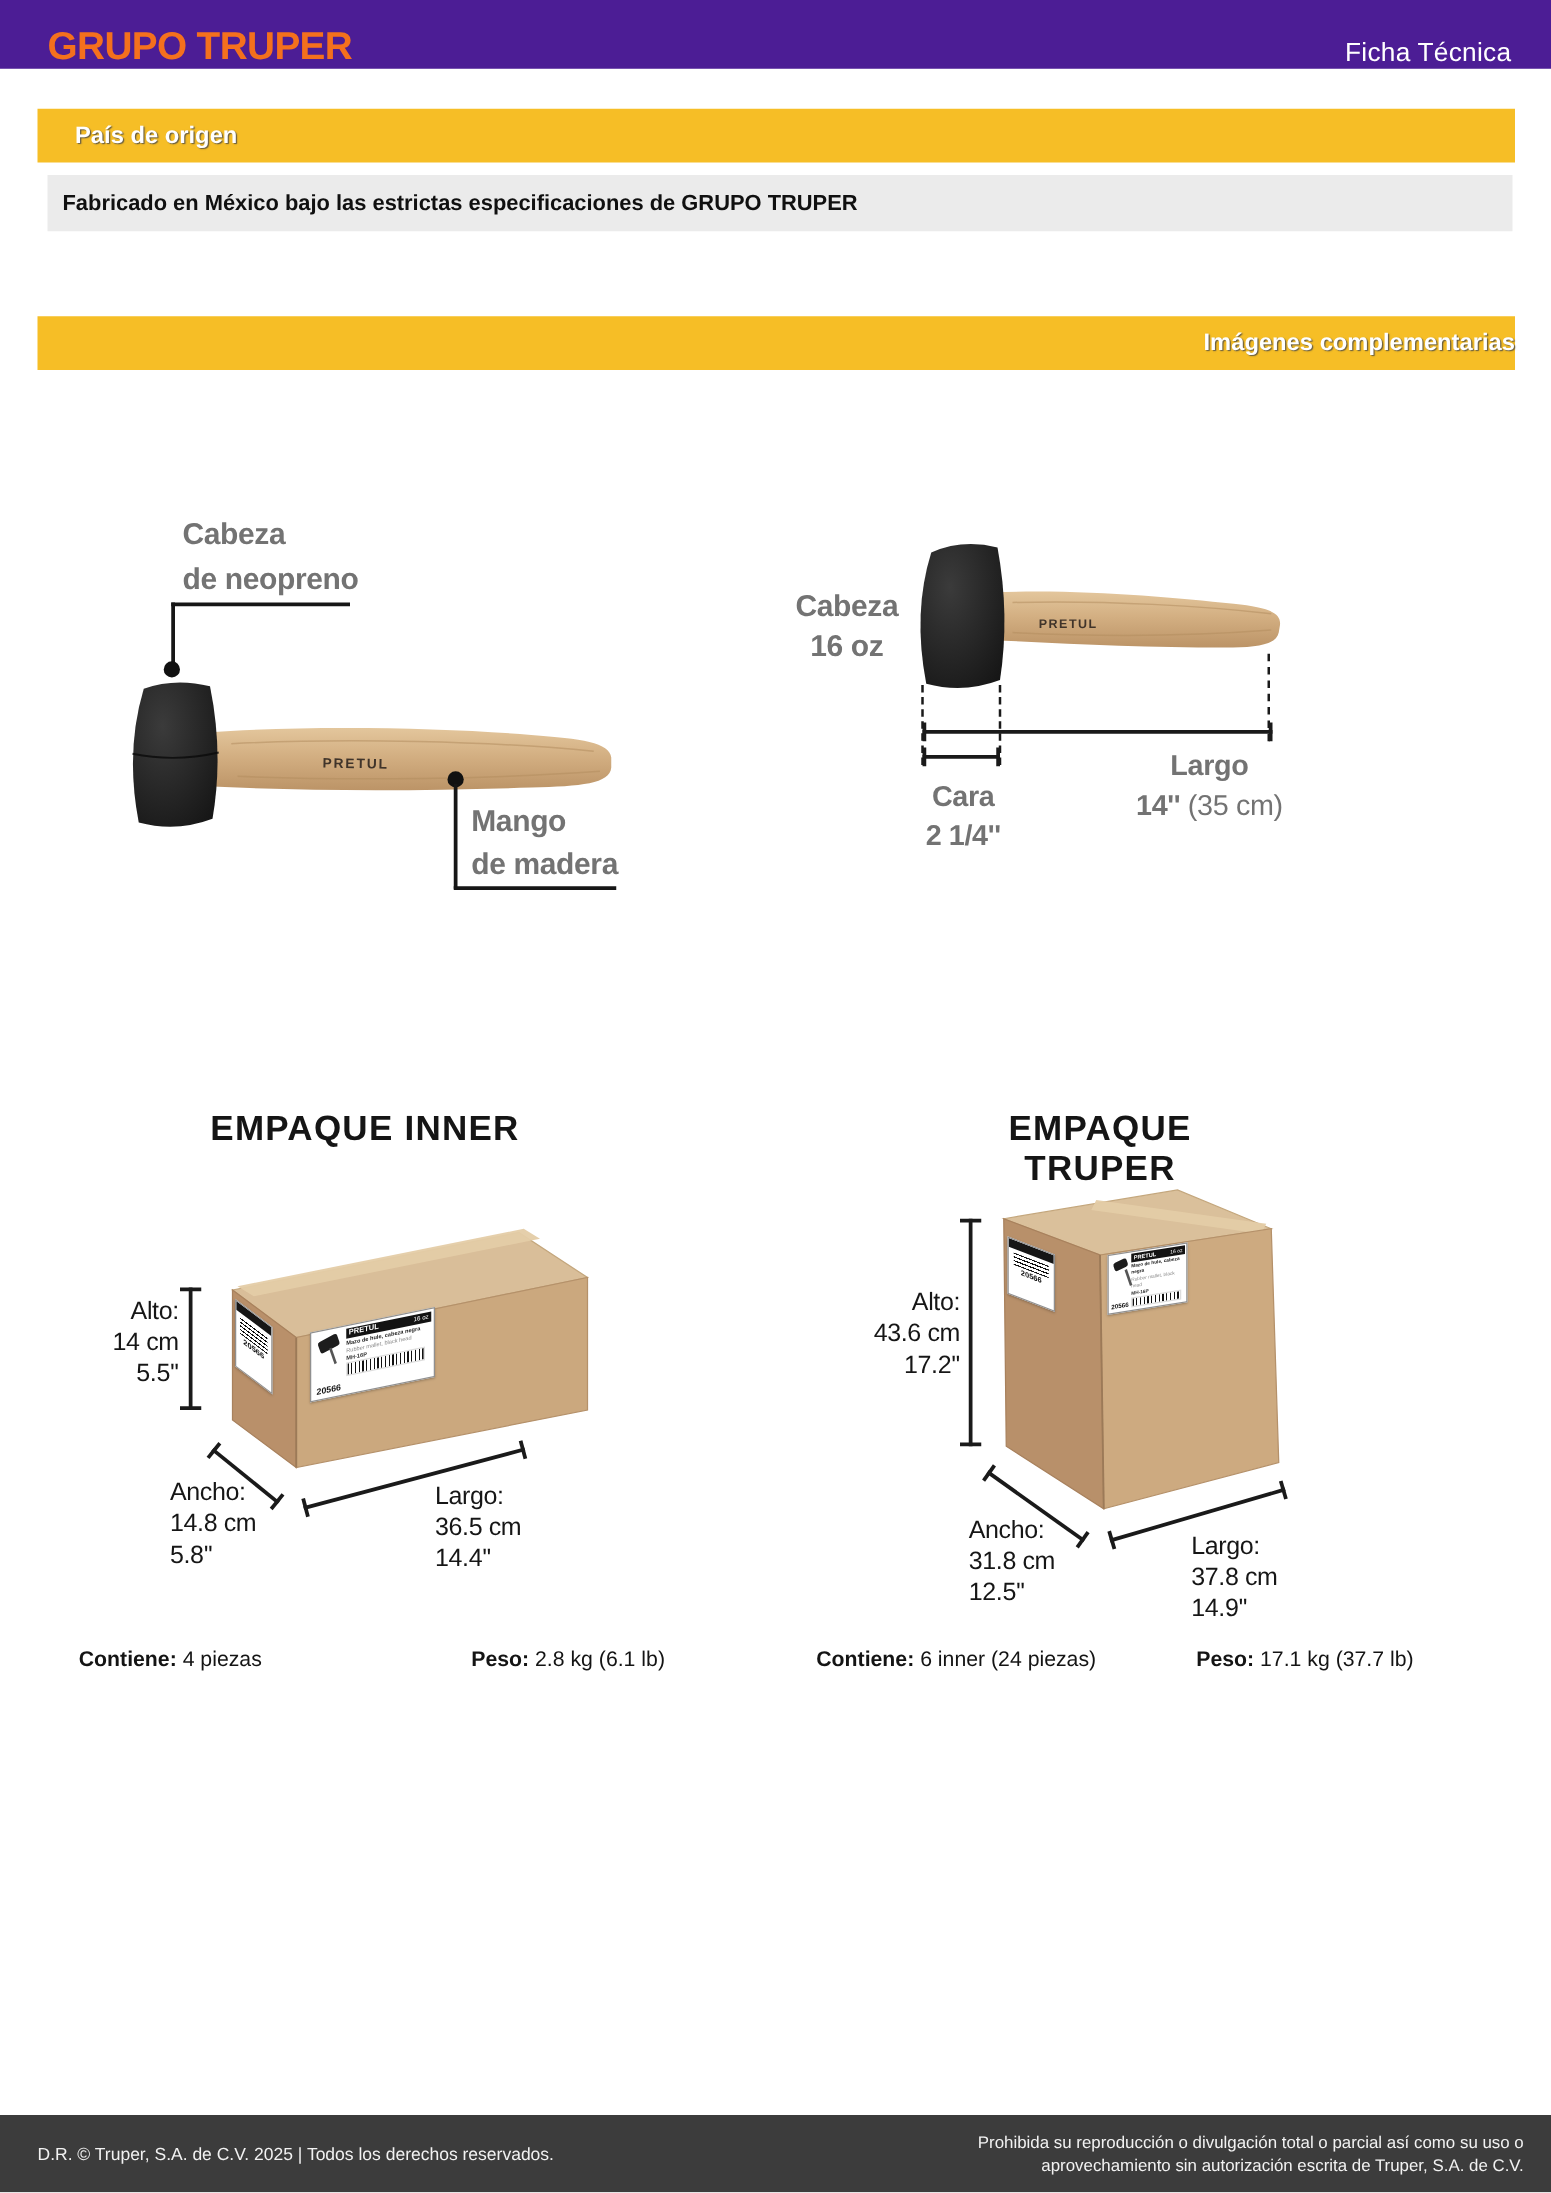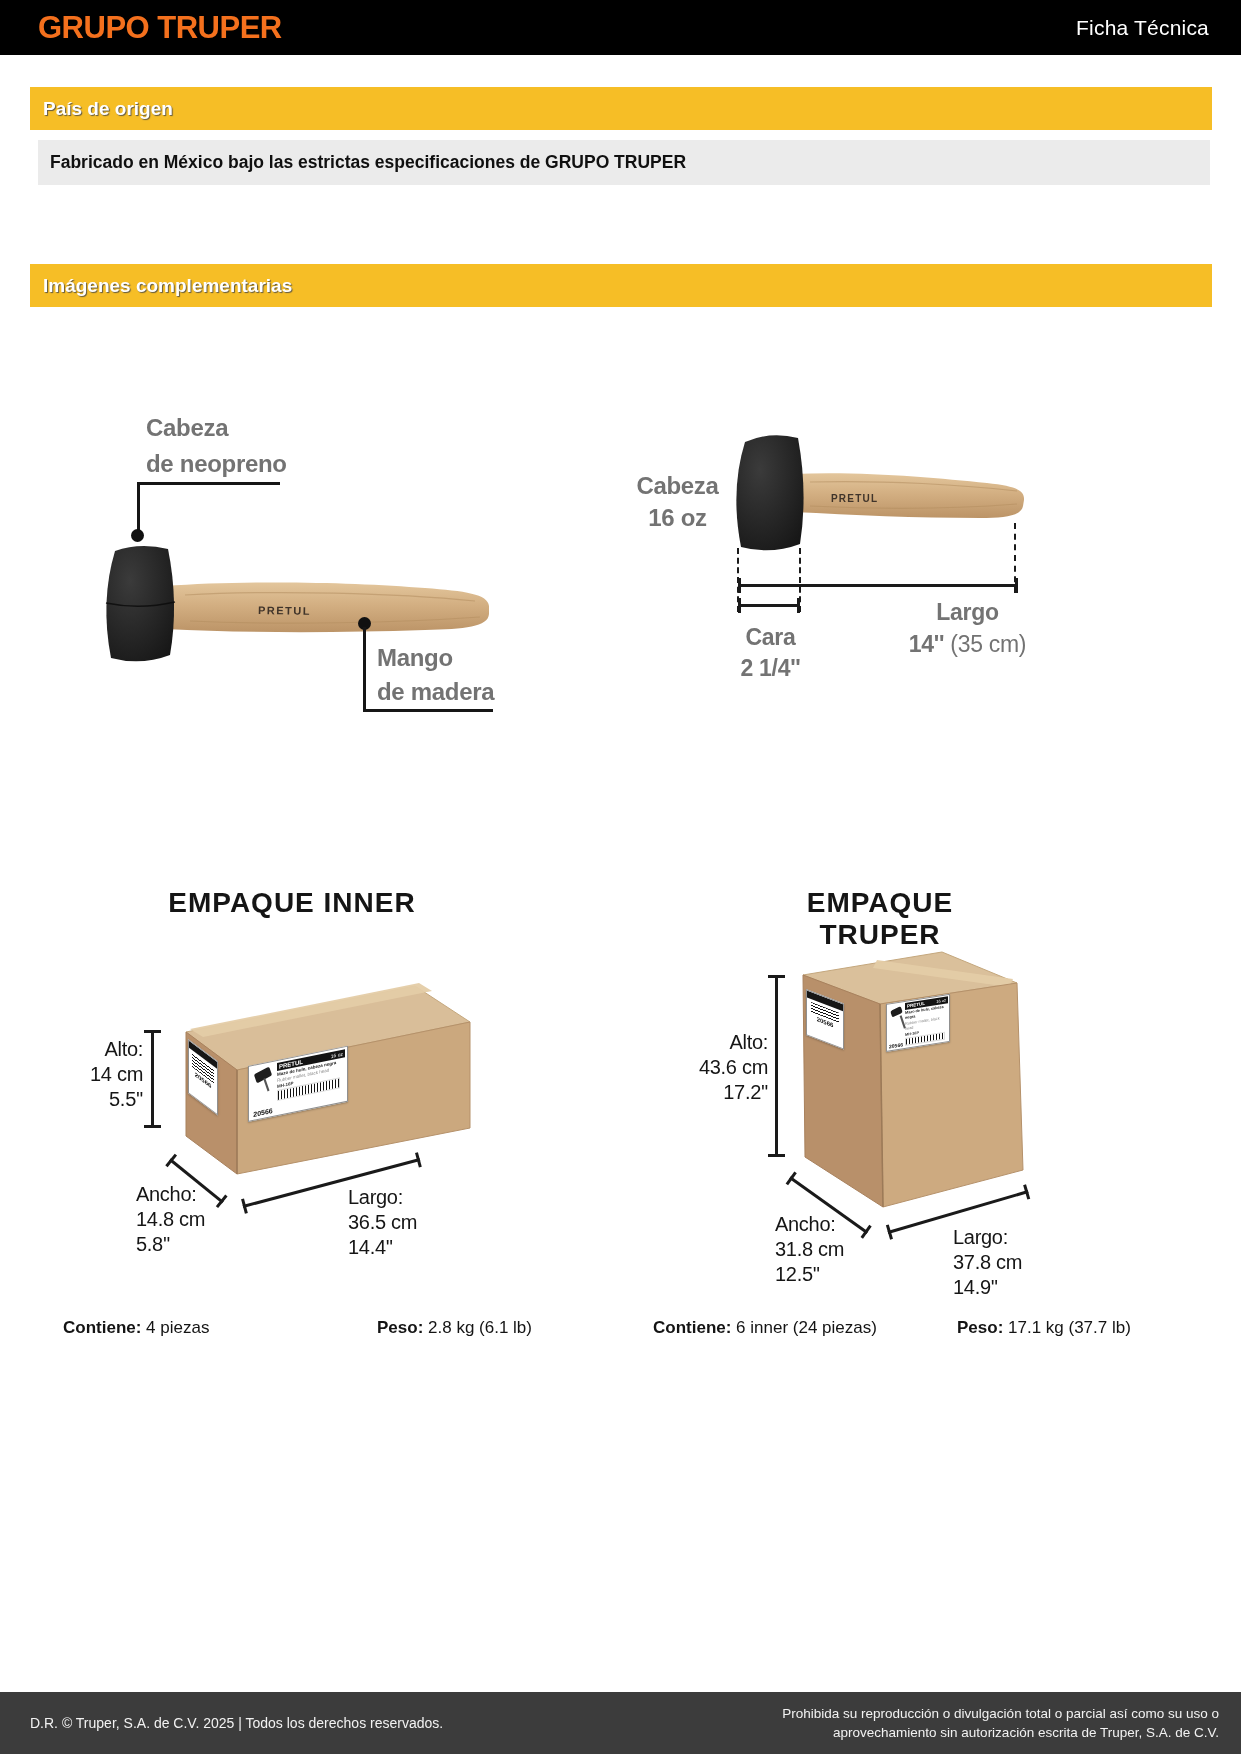--- a/index.html
+++ b/index.html
@@ -6,40 +6,40 @@
   html,body { background:#ffffff; }
   body { font-family:"Liberation Sans", sans-serif; color:#1a1a1a; }
   #page {
     position:relative; width:1241px; height:1754px; margin:0 auto;
     background:#ffffff; overflow:hidden;
   }
 
   
   .topbar {
     position:absolute; left:0; top:0; width:1241px; height:55px;
-    background:#000000; display:flex; align-items:center; justify-content:space-between;
+    background:#4c1d95; display:flex; align-items:flex-end; justify-content:space-between;
     padding:0 32px 0 38px;
   }
   .brand-logo {
     font-size:31px; font-weight:700; letter-spacing:-0.5px; color:#F4701D;
   }
   .doc-title { font-size:21px; color:#ffffff; letter-spacing:0.2px; }
 
   .footbar {
     position:absolute; left:0; top:1692px; width:1241px; height:62px;
     background:#3C3C3C; color:#f2f2f2; display:flex; align-items:center;
     justify-content:space-between; padding:0 22px 0 30px; font-size:14px;
   }
   .footbar .right { text-align:right; font-size:13.5px; line-height:19px; }
 
   
   .bar-yellow {
     position:absolute; left:30px; width:1182px; height:43px; background:#F6BE26;
     color:#ffffff; font-weight:700; font-size:19px; line-height:43px;
-    padding-left:13px; text-shadow:1px 1px 1px rgba(70,70,70,0.85);
+    padding-left:30px; text-shadow:1px 1px 1px rgba(70,70,70,0.85);
   }
   .bar-gray {
     position:absolute; left:38px; top:140px; width:1172px; height:45px; background:#EBEBEB;
     color:#101010; font-weight:700; font-size:17.5px; line-height:45px; padding-left:12px;
   }
 
   
   .ann { position:absolute; font-weight:700; font-size:24px; letter-spacing:-0.3px; color:#737373; line-height:36px; }
   .ann .light { font-weight:400; }
   .ann.center { text-align:center; }
@@ -97,21 +97,21 @@
 
 <div id="page">
 
   <div class="topbar">
     <div class="brand-logo">GRUPO TRUPER</div>
     <div class="doc-title">Ficha Técnica</div>
   </div>
 
   <div class="bar-yellow" style="top:87px;">País de origen</div>
   <div class="bar-gray">Fabricado en México bajo las estrictas especificaciones de GRUPO TRUPER</div>
-  <div class="bar-yellow" style="top:264px;">Imágenes complementarias</div>
+  <div class="bar-yellow" style="top:253px;text-align:right;">Imágenes complementarias</div>
 
   <div class="ann" style="left:146px; top:410px;">
     <div>Cabeza</div>
     <div>de neopreno</div>
   </div>
   <div class="leader-h" style="left:137px; top:482px; width:143px;"></div>
   <div class="leader-v" style="left:137px; top:482px; height:52px;"></div>
   <div class="dot" style="left:131px; top:529px;"></div>
 
   <svg style="left:95px; top:535px;" width="400" height="145" viewBox="0 0 400 145">

